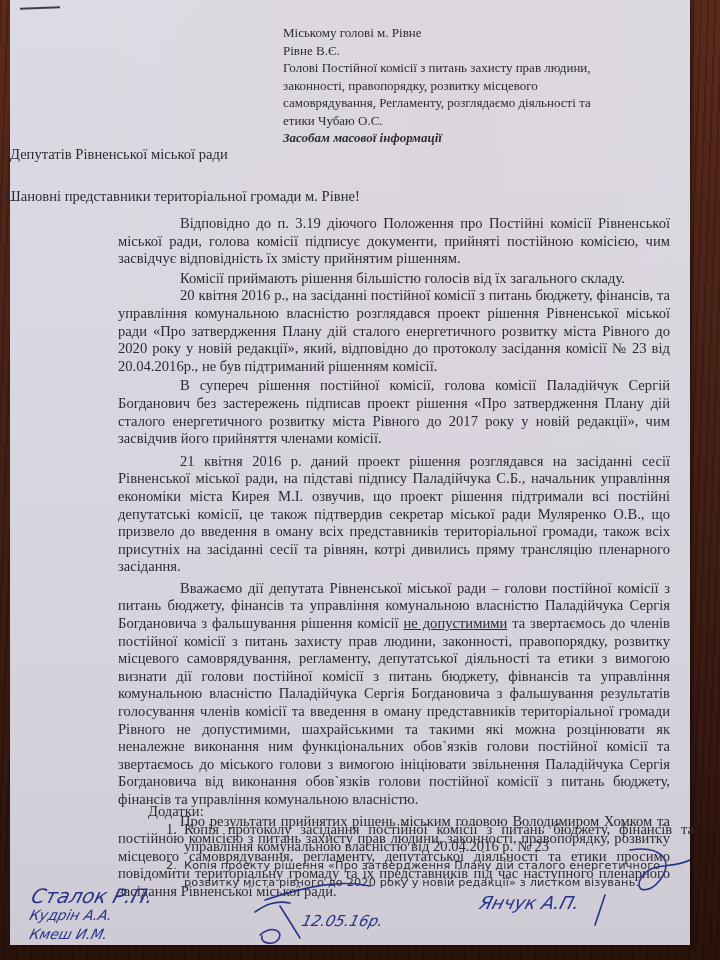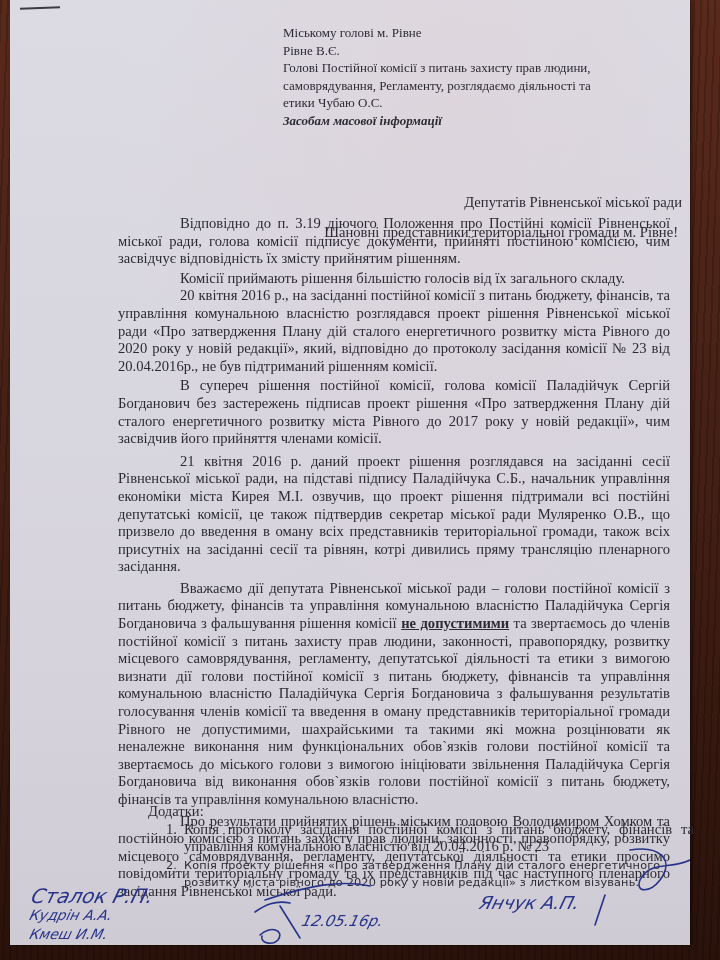--- a/index.html
+++ b/index.html
@@ -21,52 +21,53 @@
     color: #2c2b33;
   }
   .paper::before {
     content: ""; position: absolute; inset: 0;
     background: radial-gradient(ellipse at 65% 10%, rgba(225,205,210,0.35), rgba(0,0,0,0) 55%);
     pointer-events: none;
   }
   .mark { position: absolute; left: 10px; top: 7px; width: 40px; height: 2px; background: #3c3b48; transform: rotate(-2deg); }
   .addressee { position: absolute; left: 273px; top: 24px; font-size: 13px; line-height: 17.5px; }
   .addressee .media { font-weight: bold; font-style: italic; }
-  .center { position: absolute; left: 0; width: 672px; text-align: right; font-size: 14.6px; margin-top: 48px; }
+  .center { position: absolute; left: 0; width: 672px; text-align: left; font-size: 14.6px; }
   .body { position: absolute; left: 108px; width: 552px; font-size: 14.6px; line-height: 17.6px; text-align: justify; }
   .body p { margin: 0; text-indent: 62px; }
   .u { }
-  .ub { text-decoration: underline; font-weight: bold; }
+  .ub { text-decoration: underline; font-weight: normal; }
   .annex { position: absolute; left: 148px; top: 803px; font-size: 14.6px; line-height: 17.6px; }
   .annex ol { margin: 0; padding: 0; list-style: none; }
   .annex li { position: relative; padding-left: 26px; width: 510px; text-align: justify; }
   .annex li .num { position: absolute; left: 8px; top: 0; }
   .annex li.small { font-family: "DejaVu Sans", sans-serif; font-size: 11.3px; line-height: 17.2px; text-align: left; letter-spacing: 0.15px; }
   .sig { position: absolute; font-family: "DejaVu Sans", sans-serif; font-style: italic; color: #27338a; transform: skewX(-15deg); }
   svg.sigs { position: absolute; left: 0; top: 0; }
 </style>
 </head>
 <body>
 
 <div class="wood"></div>
 
 <div class="paper">
   <div class="mark"></div>
 
   <div class="addressee">
     <div>Міському голові м. Рівне</div>
     <div>Рівне В.Є.</div>
     <div>Голові Постійної комісії з питань захисту прав людини,</div>
+    <div>законності, правопорядку, розвитку місцевого</div>
     <div>самоврядування, Регламенту, розглядаємо діяльності та</div>
     <div>етики Чубаю О.С.</div>
     <div class="media">Засобам масової інформації</div>
   </div>
 
   <div class="center" style="top:146px">Депутатів Рівненської міської ради</div>
-  <div class="center" style="top:176px; left:-4px">Шановні представники територіальної громади м. Рівне!</div>
+  <div class="center" style="top:188px; left:-4px">Шановні представники територіальної громади м. Рівне!</div>
 
   <div class="body" style="top:207px">
     <p style="margin-top:8px">Відповідно до п. 3.19 діючого Положення про Постійні комісії Рівненської міської ради, голова комісії підписує документи, прийняті постійною комісією, чим засвідчує відповідність їх змісту прийнятим рішенням.</p>
     <p style="margin-top:2px">Комісії приймають рішення більшістю голосів від їх загального складу.</p>
     <p>20 квітня 2016 р., на засіданні постійної комісії з питань бюджету, фінансів, та управління комунальною власністю розглядався проект рішення Рівненської міської ради «Про затвердження Плану дій сталого енергетичного розвитку міста Рівного до 2020 року у новій редакції», який, відповідно до протоколу засідання комісії № 23 від 20.04.2016р., не був підтриманий рішенням комісії.</p>
     <p style="margin-top:2px">В супереч рішення постійної комісії, голова комісії Паладійчук Сергій Богданович без застережень підписав проект рішення «Про затвердження Плану дій сталого енергетичного розвитку міста Рівного до 2017 року у новій редакції», чим засвідчив його прийняття членами комісії.</p>
     <p style="margin-top:5px">21 квітня 2016 р. даний проект рішення розглядався на засіданні сесії Рівненської міської ради, на підставі підпису Паладійчука С.Б., начальник управління економіки міста Кирея М.І. озвучив, що проект рішення підтримали всі постійні депутатські комісії, це також підтвердив секретар міської ради Муляренко О.В., що призвело до введення в оману всіх представників територіальної громади, також всіх присутніх на засіданні сесії та рівнян, котрі дивились пряму трансляцію пленарного засідання.</p>
     <p style="margin-top:4px">
       <span>Вважаємо дії депутата Рівненської міської ради – голови постійної комісії з питань бюджету, фінансів та управління комунальною власністю Паладійчука Сергія Богдановича з фальшування рішення комісії </span><span class="ub">не допустимими</span><span> та звертаємось до членів постійної комісії з питань захисту прав людини, законності, правопорядку, розвитку місцевого самоврядування, регламенту, депутатської діяльності та етики з вимогою визнати дії голови постійної комісії з питань бюджету, фівнансів та управління комунальною власністю Паладійчука Сергія Богдановича з фальшування результатів голосування членів комісії та введення в оману представників територіальної громади Рівного </span><span class="u">не допустимими,</span><span> </span><span class="u">шахрайськими та такими які можна розцінювати як неналежне виконання ним функціональних обов`язків голови постійної комісії</span><span> та звертаємось до міського голови з вимогою </span><span class="u">ініціювати звільнення Паладійчука Сергія Богдановича від виконання обов`язків голови постійної комісії з питань бюджету, фінансів та управління комунальною власністю.</span>
     </p>

